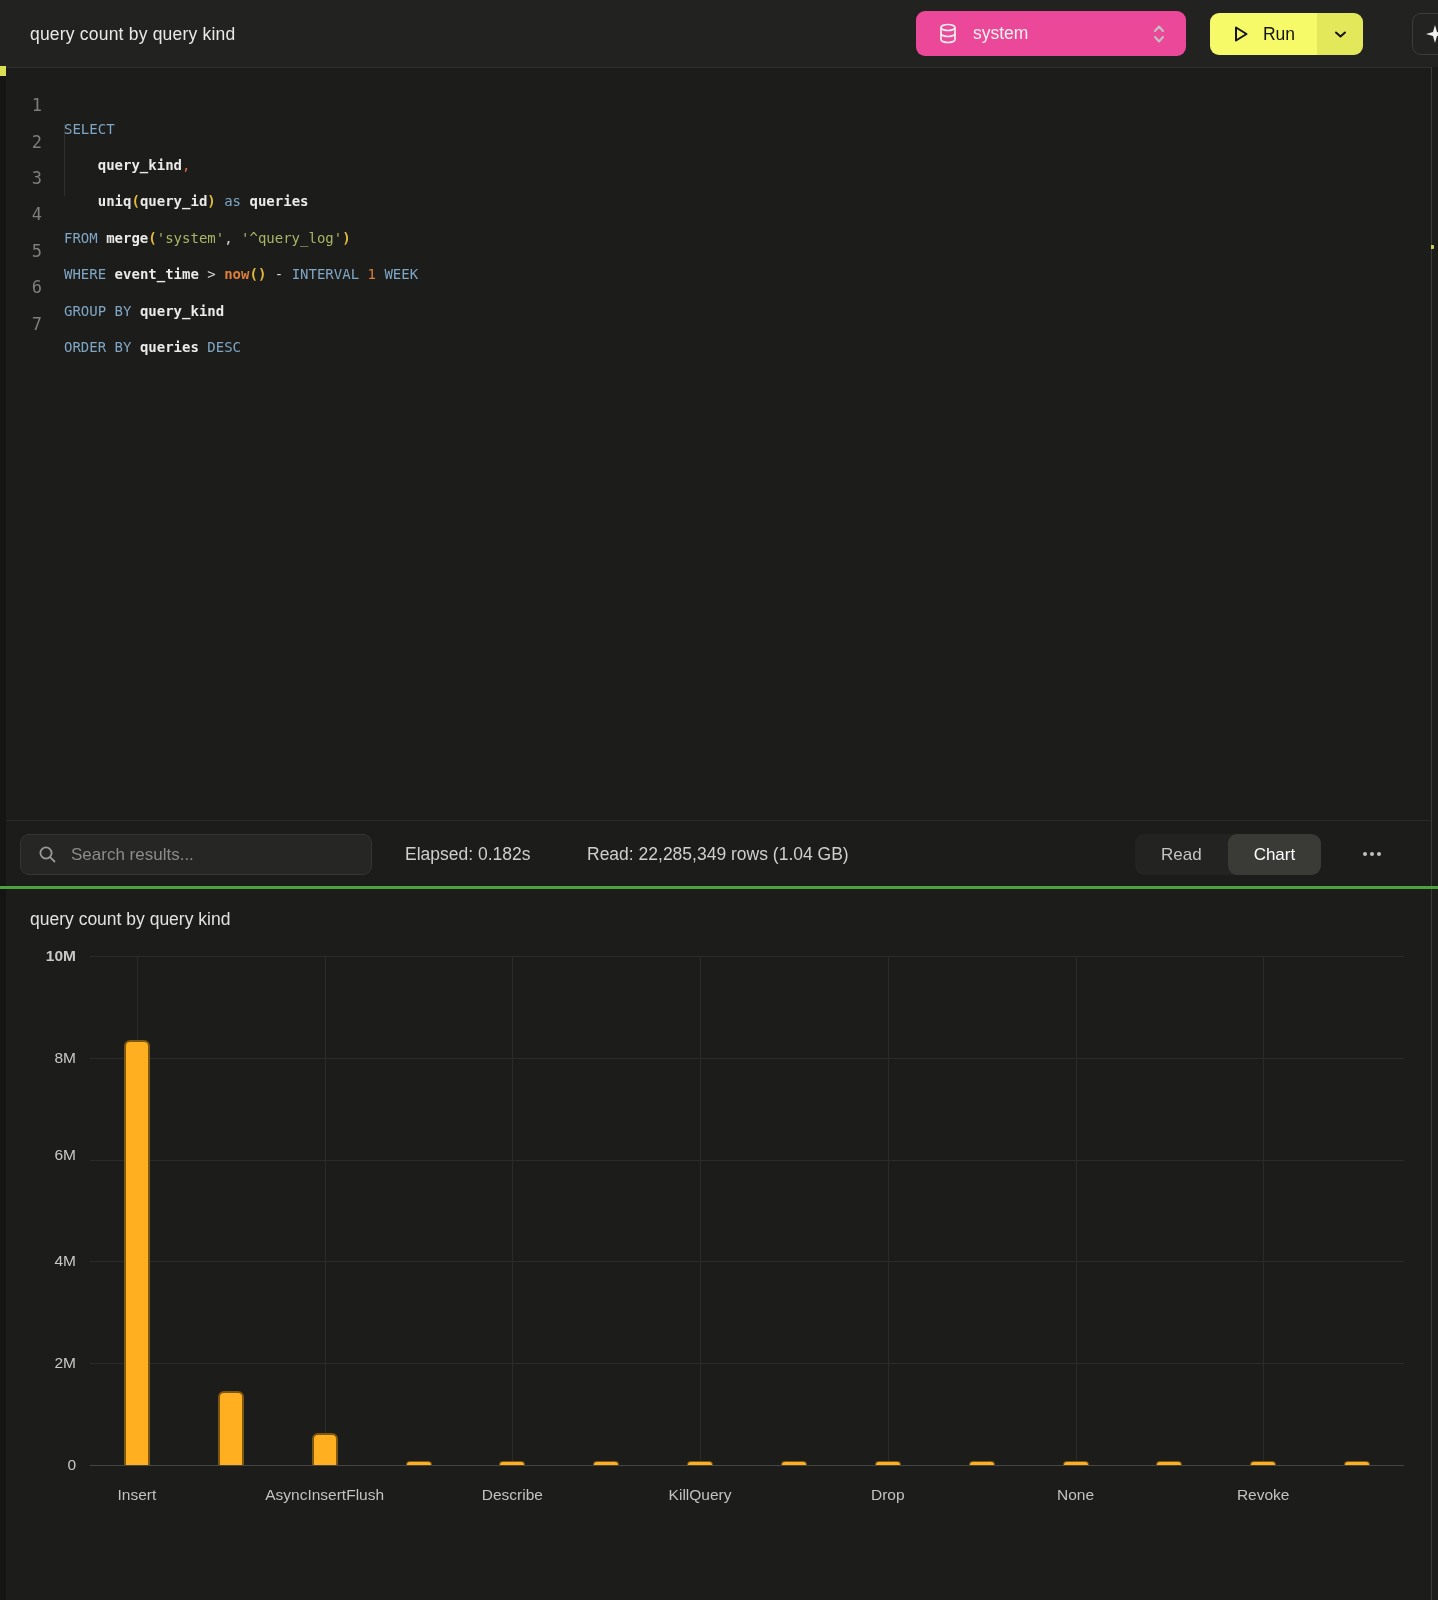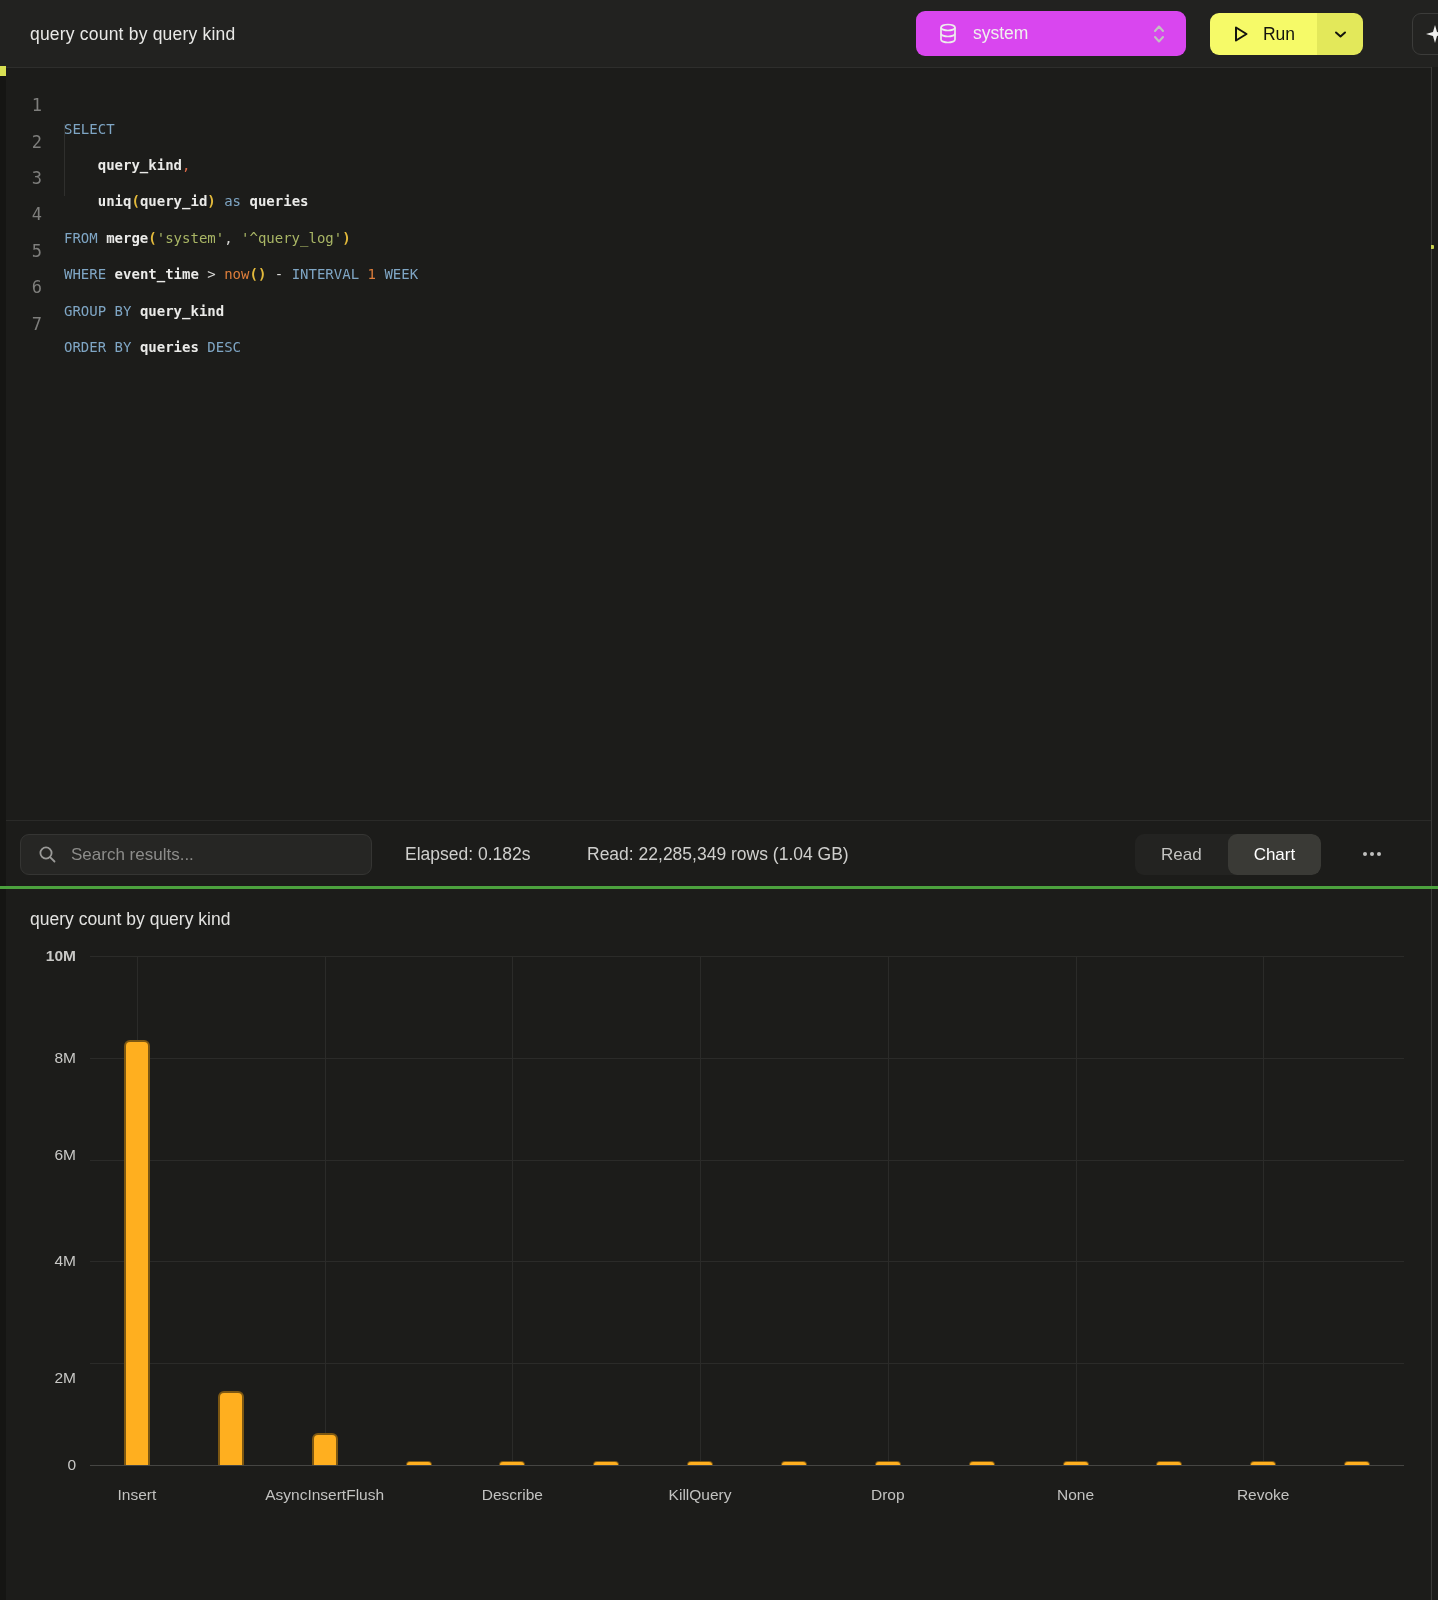--- a/index.html
+++ b/index.html
@@ -10,21 +10,21 @@
     font-family:"Liberation Sans", sans-serif;
     -webkit-font-smoothing:antialiased;
   }
 
   
   .topbar { position:absolute; left:0; top:0; width:1438px; height:67px; background:#222220; }
   .topbar-title { position:absolute; left:30px; top:50%; transform:translateY(-50%);
     color:#E9E9E7; font-size:17.5px; font-weight:500; letter-spacing:.2px; }
 
   .db-select { position:absolute; left:916px; top:11px; width:270px; height:45px;
-    background:#d946ef; border-radius:9px; display:flex; align-items:center; cursor:pointer; }
+    background:#ec4899; border-radius:9px; display:flex; align-items:center; cursor:pointer; }
   .db-select .dbicon { margin-left:22px; display:flex; }
   .db-select .dbname { margin-left:15px; color:#F0F0EE; font-size:17.5px; }
   .db-select .updown { position:absolute; right:19px; display:flex; }
 
   .run-btn { position:absolute; left:1210px; top:13px; width:153px; height:42px;
     border-radius:9px; overflow:hidden; display:flex; cursor:pointer; }
   .run-main { flex:1; background:#F6FA68; display:flex; align-items:center; justify-content:center; gap:13px; }
   .run-label { color:#14140E; font-size:17.5px; font-weight:500; }
   .run-caret { width:46px; background:#E3E85A; display:flex; align-items:center; justify-content:center; }
 
@@ -44,21 +44,21 @@
     background:#1C1C1A; border-top:1px solid #2E2E2C; padding-top:19px;
     font-family:"DejaVu Sans Mono", monospace; }
   .code-line { display:flex; height:36.4px; align-items:center; }
   .line-num { flex:0 0 36px; width:36px; text-align:right; color:#7E7E7C; font-size:17px; }
   .line-code { margin-left:22px; white-space:pre; font-size:14px; font-weight:500;margin-top:47px; }
   .indent-guide { position:absolute; left:58px; top:56px; width:1px; height:72px; background:#2F2F2D; }
   .tok-kw { color:#7FA6C5; }
   .tok-id { color:#EAEAE8; font-weight:600; }
   .tok-st { color:#A9B665; }
   .tok-pa { color:#E2B93B; font-weight:600; }
-  .tok-fn { color:#DE7E3B; font-weight:400; }
+  .tok-fn { color:#DE7E3B; font-weight:700; }
   .tok-nu { color:#DE7E3B; }
   .tok-or { color:#D96A4A; }
   .tok-pl { color:#D8D8D6; }
 
   
   .results-bar { position:absolute; left:6px; top:820px; width:1425px; height:66px;
     background:#1C1C1A; border-top:1px solid #2A2A28; }
   .search-box { position:absolute; left:14px; top:13px; width:352px; height:41px;
     background:#262624; border:1px solid #353533; border-radius:9px;
     display:flex; align-items:center; }
@@ -203,21 +203,21 @@
       <i></i>
   </div>
 </div>
 
 <div class="green-divider"></div>
 
 <div class="chart-section">
   <div class="chart-title">query count by query kind</div>
   <div class="ylabels" id="ylabels">
       <div class="ylabel" style="top: 509px;">0</div>
-      <div class="ylabel" style="top: 407.2px; margin-top: 15px;">2M</div>
+      <div class="ylabel" style="top: 407.2px;">2M</div>
       <div class="ylabel" style="top: 305.4px;">4M</div>
       <div class="ylabel" style="top: 199px;">6M</div>
       <div class="ylabel" style="top: 101.8px;">8M</div>
       <div class="ylabel" style="top: 0px; font-weight: bold;">10M</div>
     </div>
   <div class="plot" id="plot">
       <div class="hgrid zero" style="top: 509px;"></div>
       <div class="hgrid" style="top: 407.2px;"></div>
       <div class="hgrid" style="top: 305.4px;"></div>
       <div class="hgrid" style="top: 203.6px;"></div>

